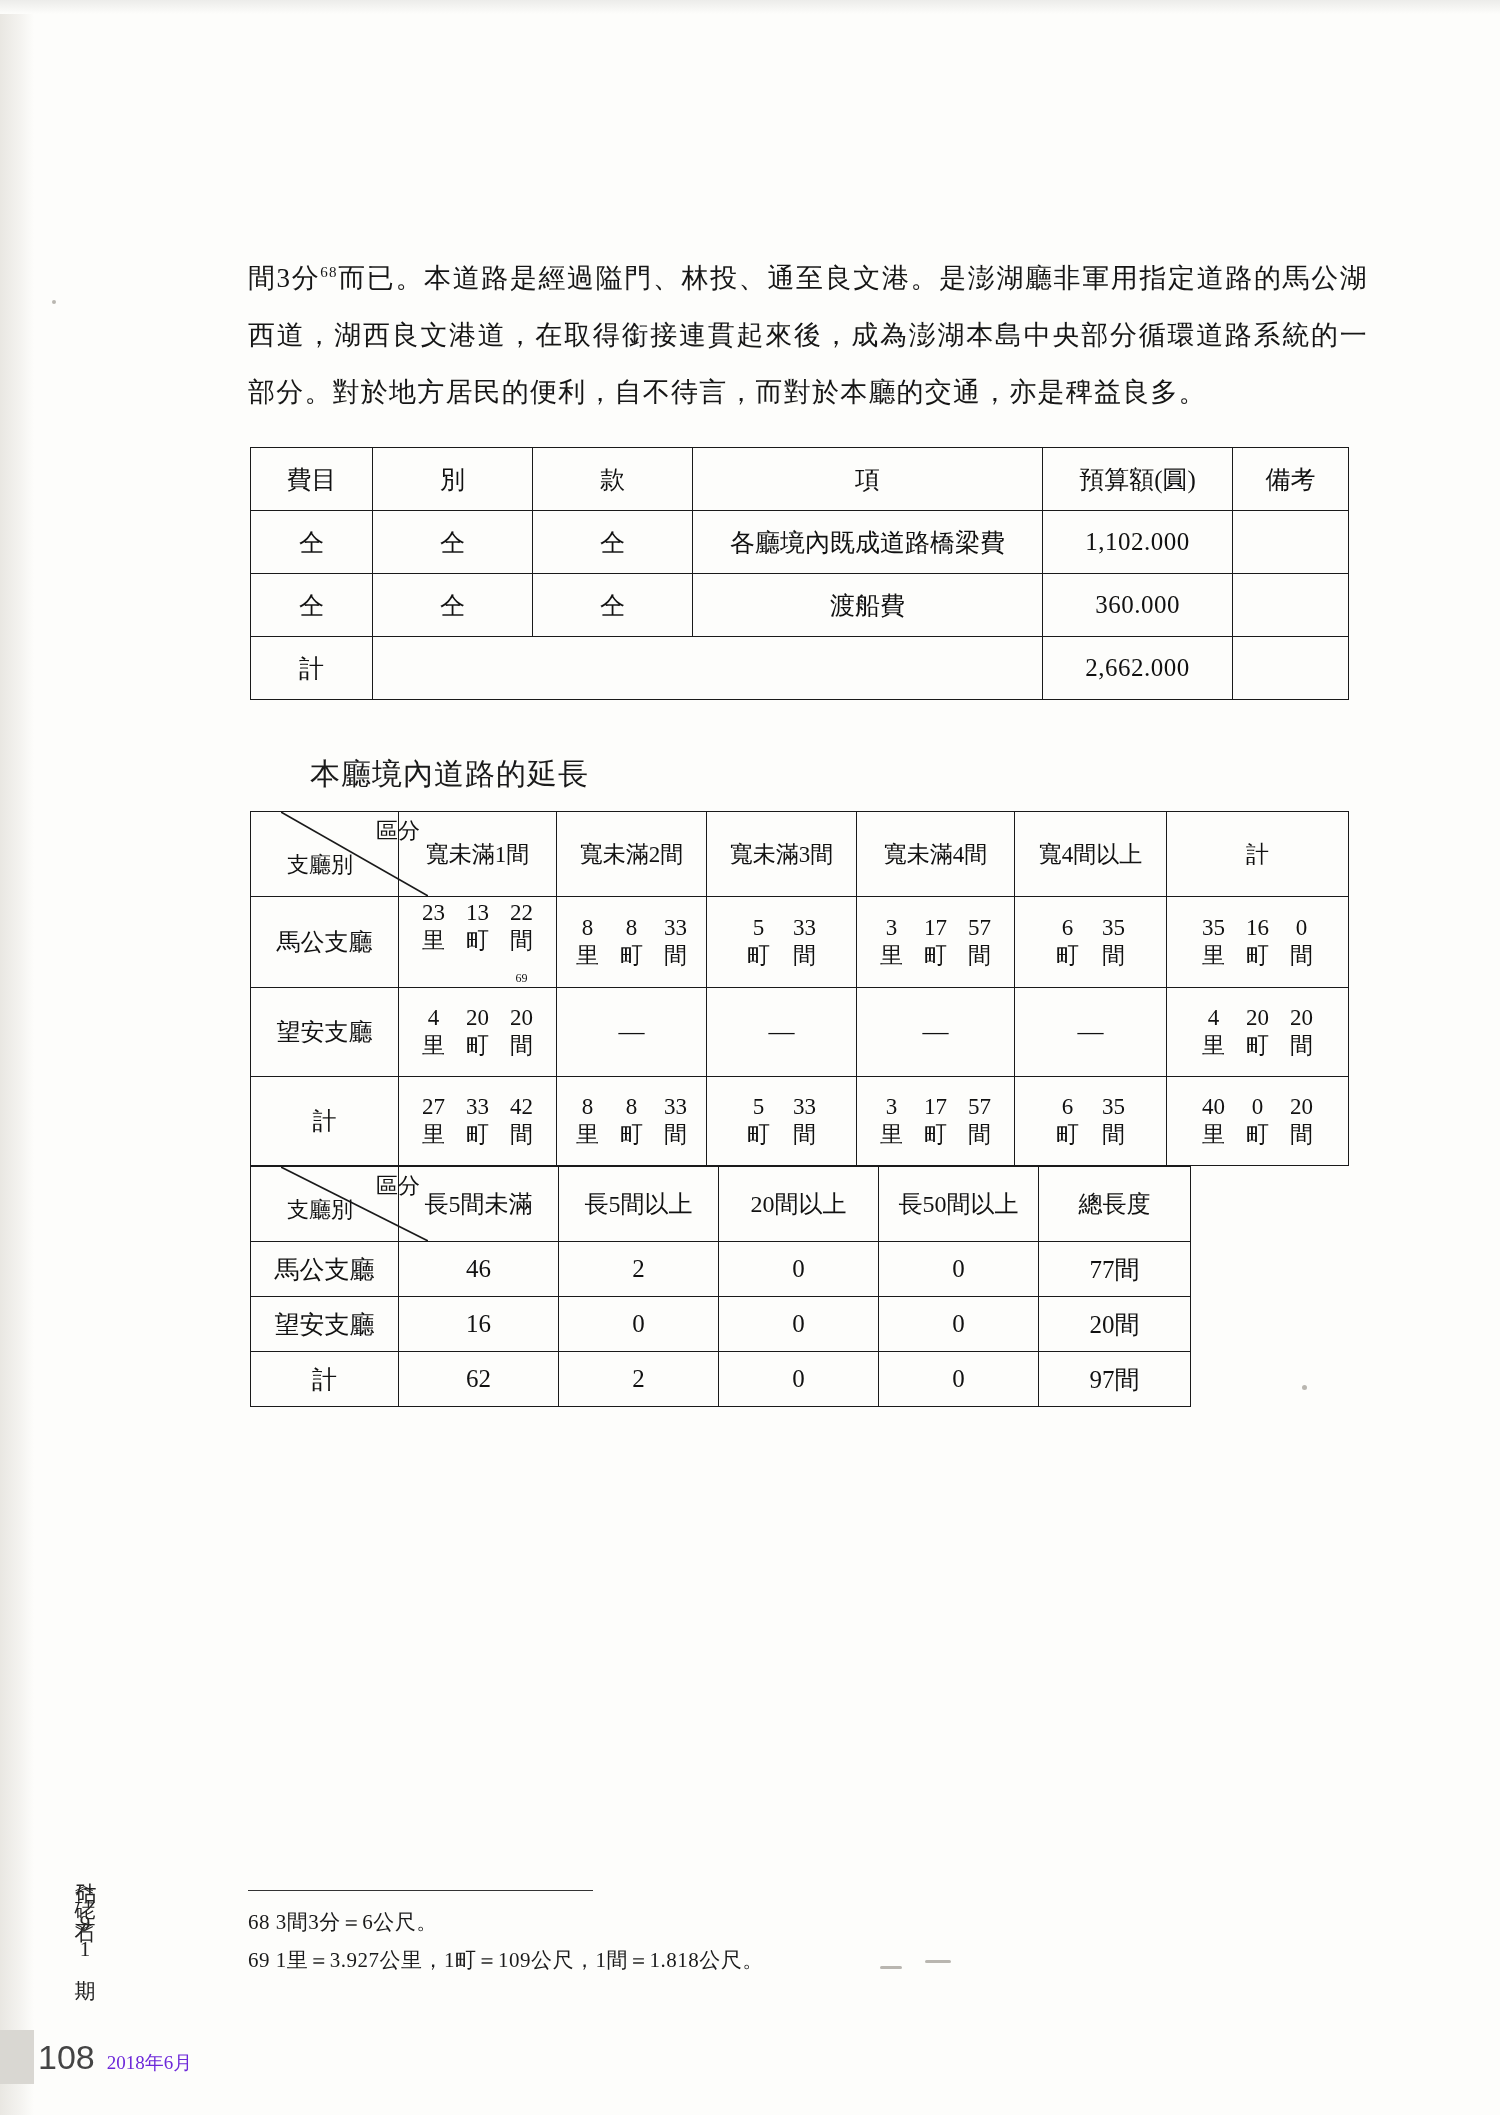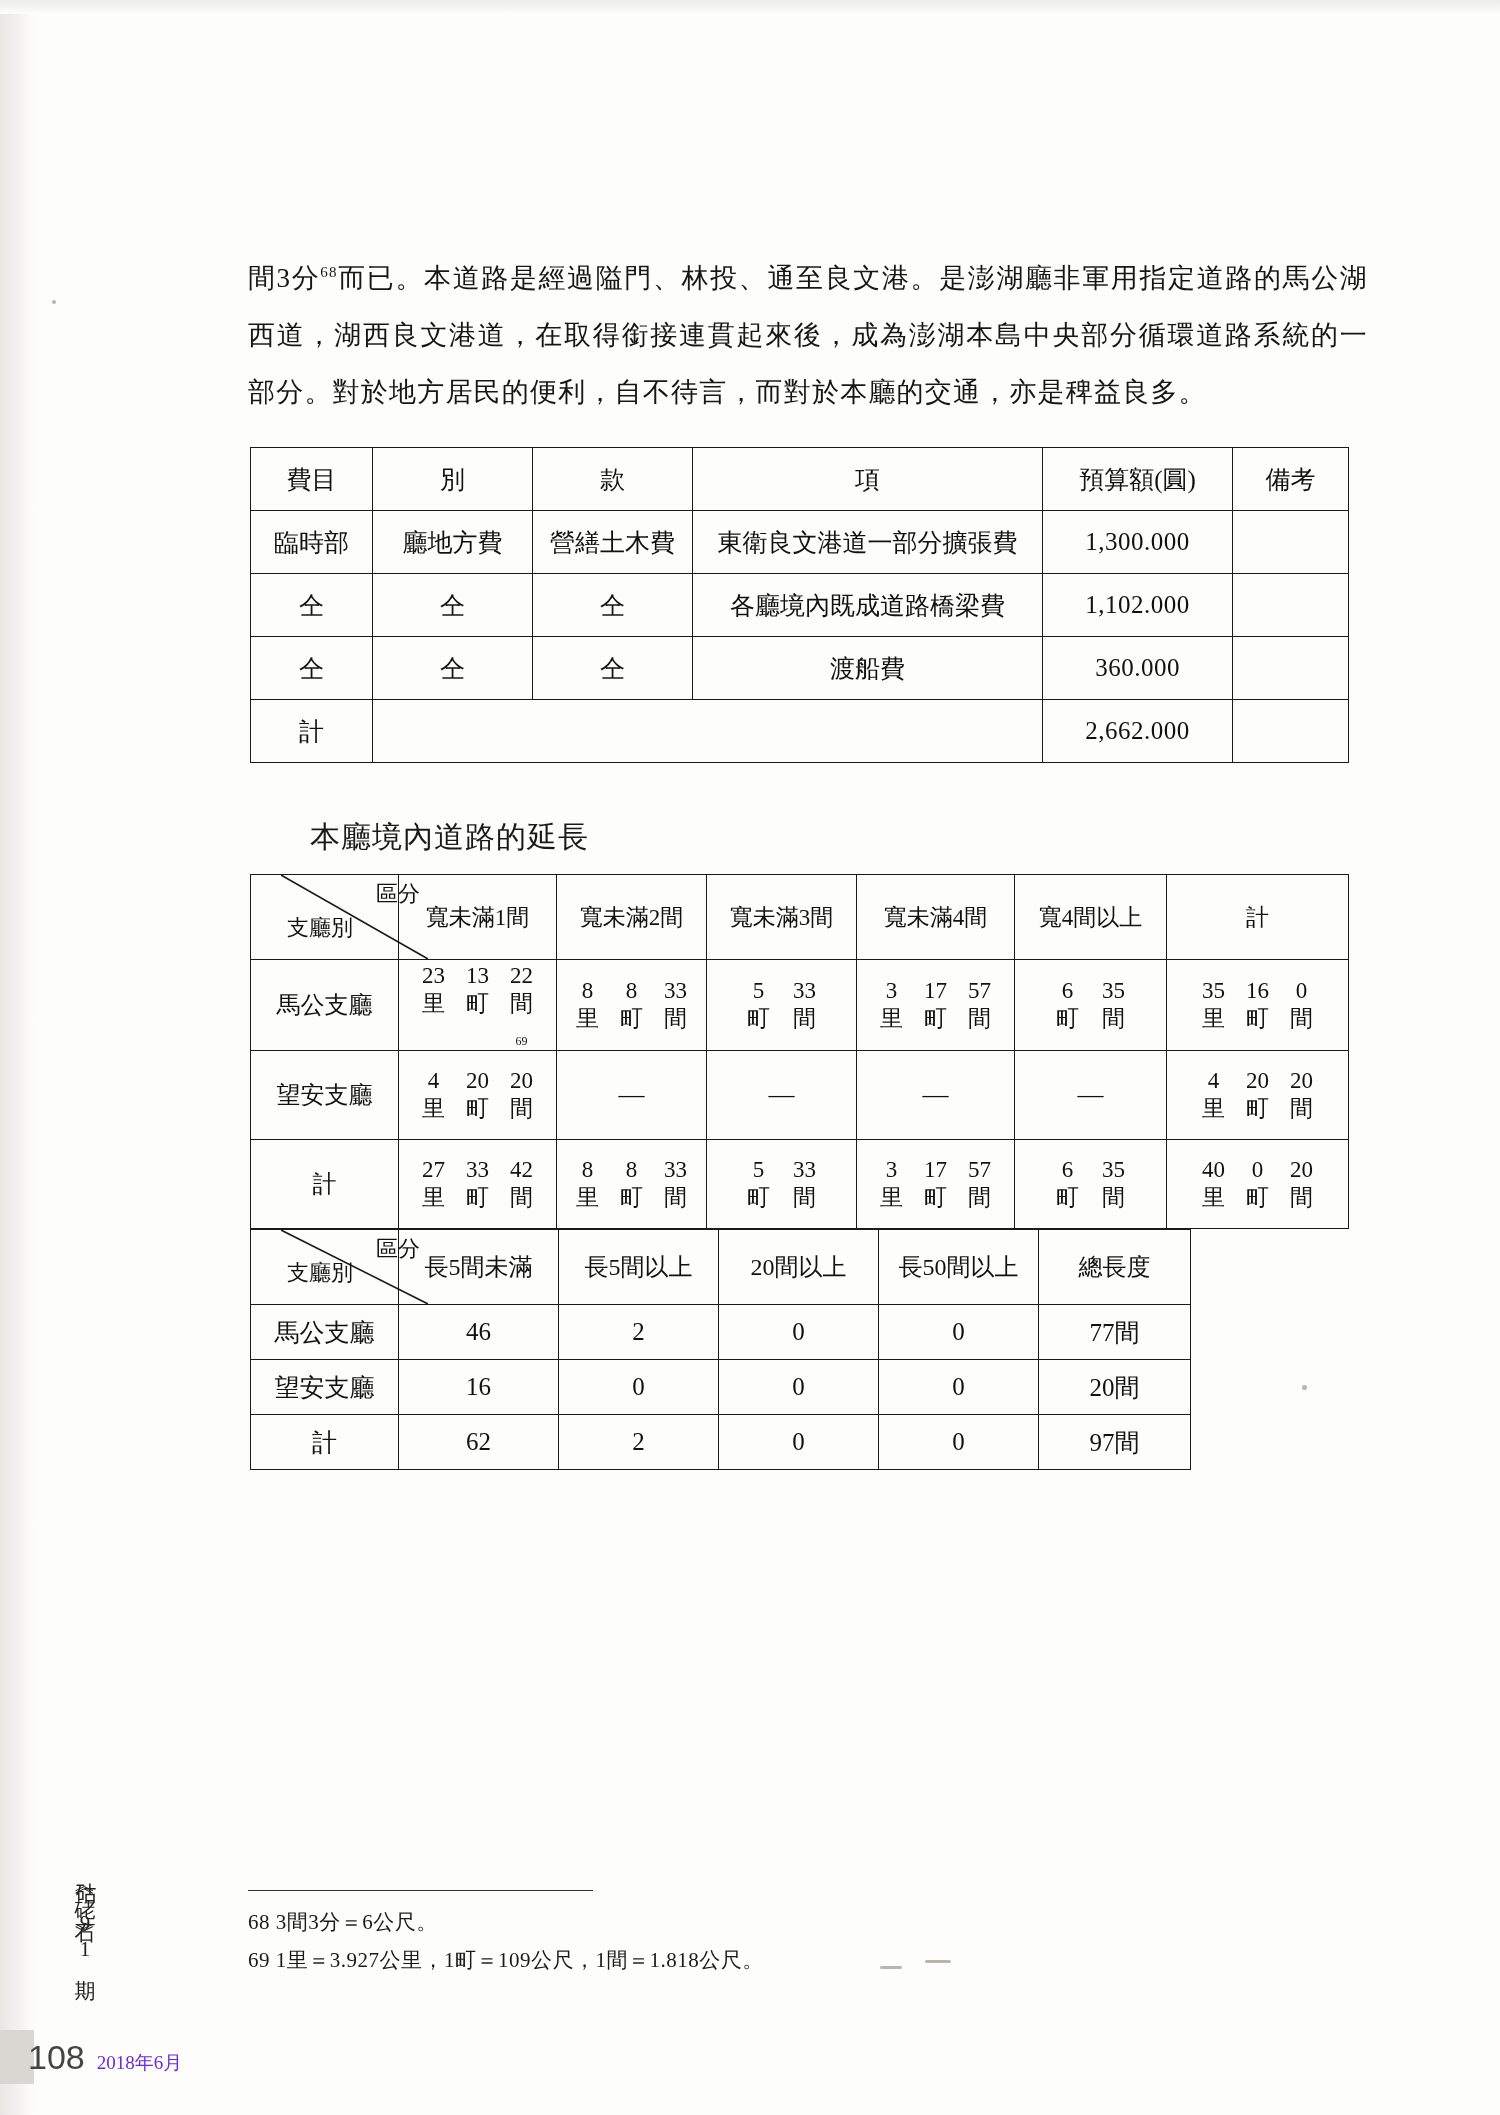--- a/index.html
+++ b/index.html
@@ -188,21 +188,21 @@
     width: 40px;
     font-size: 21px;
     line-height: 26px;
     writing-mode: vertical-rl;
     text-orientation: upright;
     letter-spacing: 2px;
     color: #222;
   }
   .folio {
     position: absolute;
-    left: 28px;
+    left: 38px;
     top: 2038px;
     display: flex;
     align-items: baseline;
     gap: 12px;
   }
   .folio .num {
     font-size: 34px;
     font-family: "Liberation Sans", sans-serif;
     color: #444;
   }
@@ -251,28 +251,20 @@
           <col class="c6">
       </colgroup>
       <tbody>
         <tr>
           <td>費目</td>
           <td>別</td>
           <td>款</td>
           <td>項</td>
           <td>預算額(圓)</td>
           <td>備考</td>
-        </tr>
-        <tr>
-          <td>臨時部</td>
-          <td>廳地方費</td>
-          <td>營繕土木費</td>
-          <td>東衛良文港道一部分擴張費</td>
-          <td class="amount">1,300.000</td>
-          <td></td>
         </tr>
         <tr>
           <td>仝</td>
           <td>仝</td>
           <td>仝</td>
           <td>各廳境內既成道路橋梁費</td>
           <td class="amount">1,102.000</td>
           <td></td>
         </tr>
         <tr>

